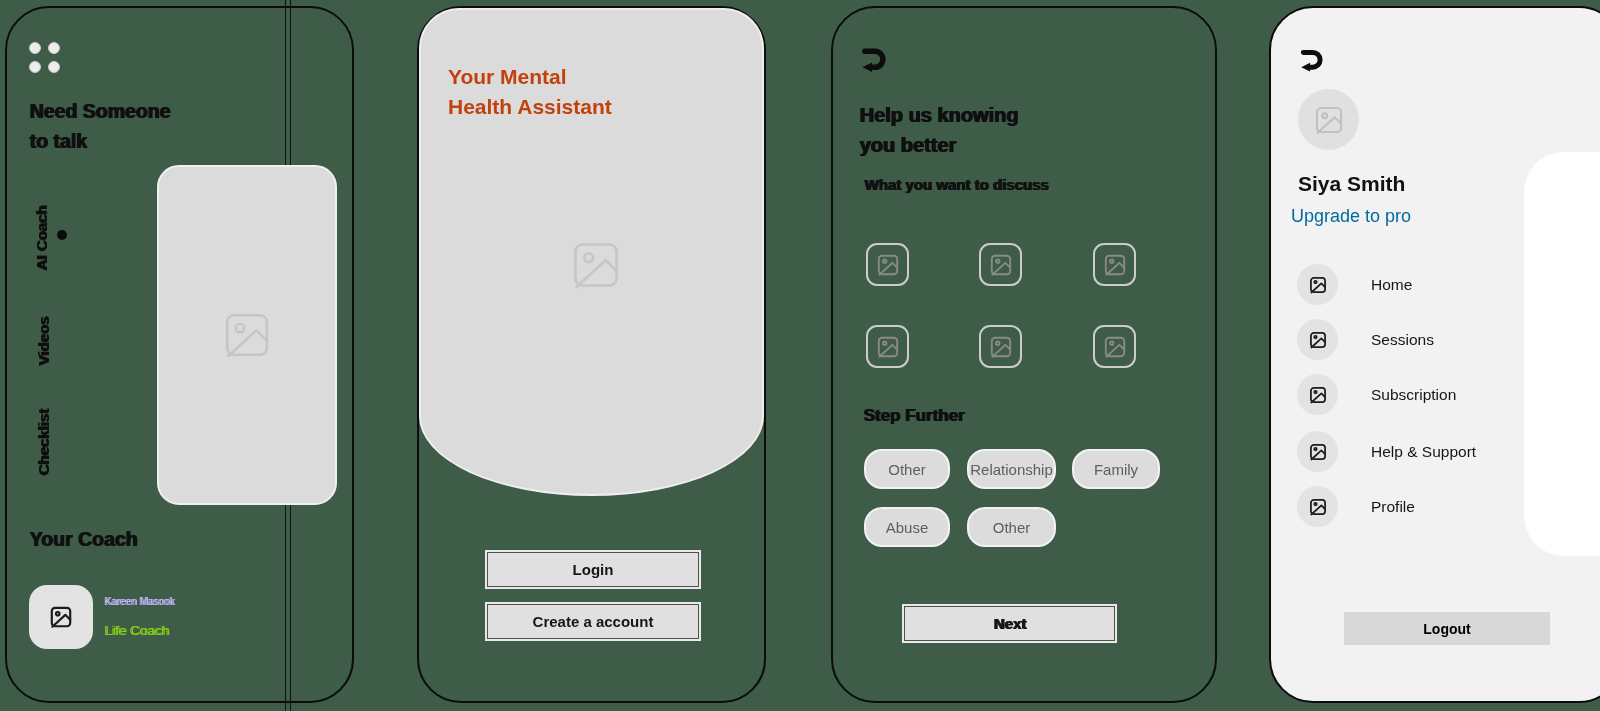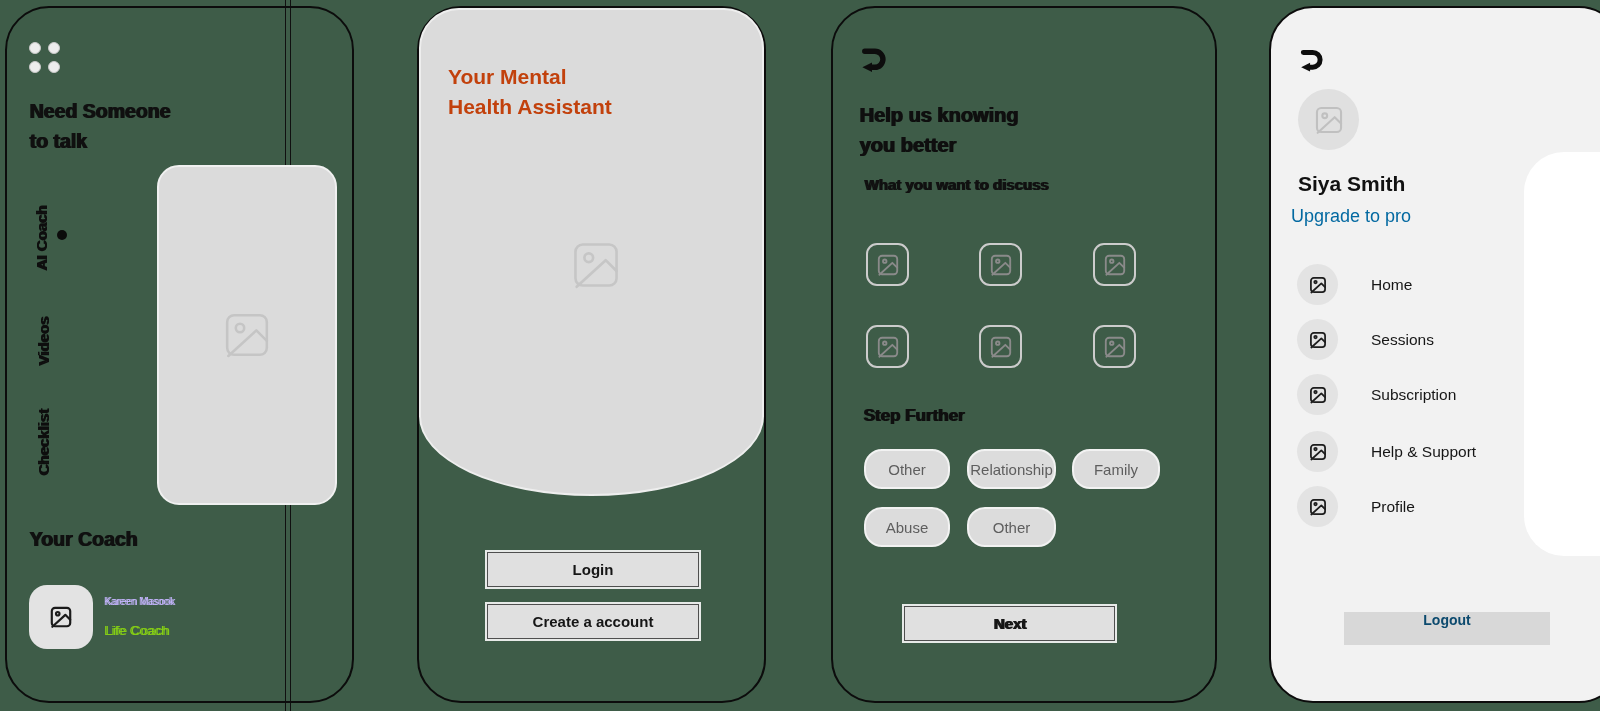--- a/index.html
+++ b/index.html
@@ -64,21 +64,21 @@
   
   .panel{position:absolute;right:-2px;top:144px;width:99px;height:404px;background:#ffffff;
          border-radius:40px 0 0 40px;}
   .avatar{position:absolute;left:27px;top:81px;width:61px;height:61px;border-radius:50%;
           background:#e0e0e0;display:flex;align-items:center;justify-content:center;color:#c0c0c0;}
   .mrow{position:absolute;left:26px;height:41px;display:flex;align-items:center;cursor:pointer;}
   .mrow .ic{width:41px;height:41px;border-radius:50%;background:#e3e3e3;display:flex;
             align-items:center;justify-content:center;color:#1d1d1d;flex:0 0 41px;}
   .mrow .lbl{margin-left:33px;font-size:15.5px;color:#161616;}
   .logout{position:absolute;left:73px;top:604px;width:206px;height:33px;background:#d8d8d8;border:none;
-          display:flex;align-items:flex-start;justify-content:center;font-size:14px;font-weight:700;color:#0c4a6e;cursor:pointer;}
+          display:flex;align-items:center;justify-content:center;font-size:14px;font-weight:700;color:#000000;cursor:pointer;}
 
   .backbtn{position:absolute;color:#0d0d0d;cursor:pointer;line-height:0;}
 
   .coach-avatar{position:absolute;left:22px;top:577px;width:64px;height:64px;border-radius:18px;
                 background:#e3e3e3;display:flex;align-items:center;justify-content:center;color:#1b1b1b;}
   svg{display:block;}
 </style>
 </head>
 <body>
 

